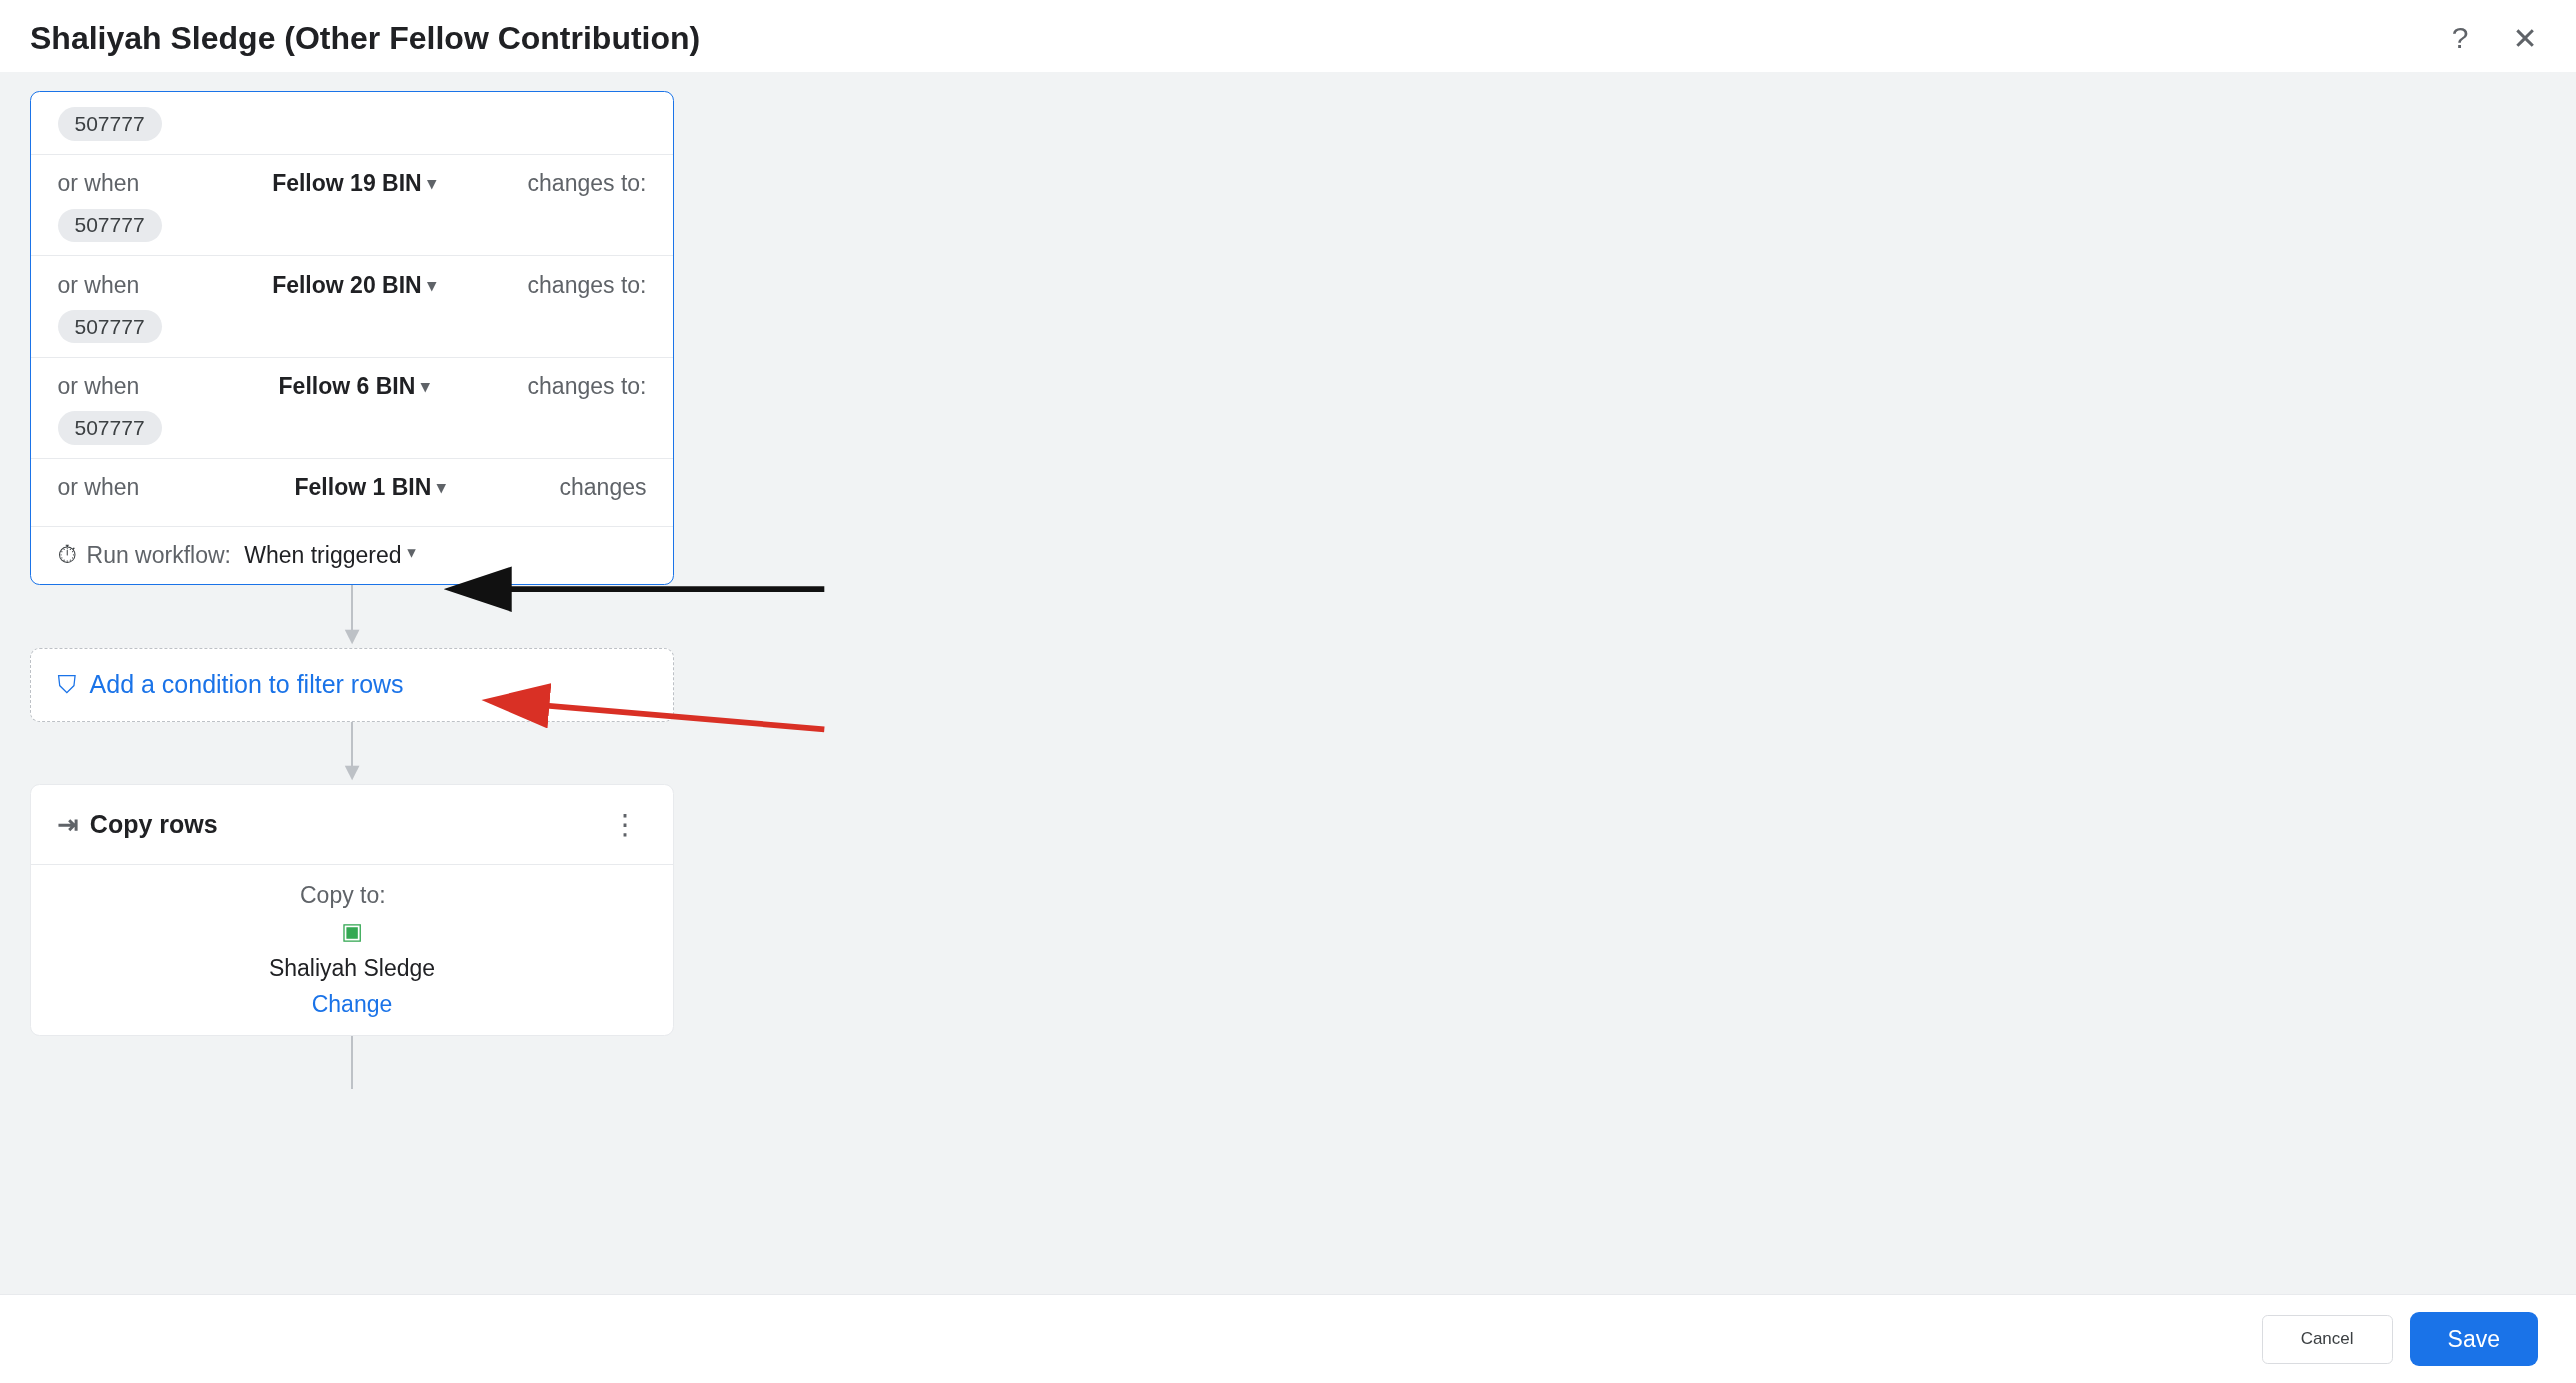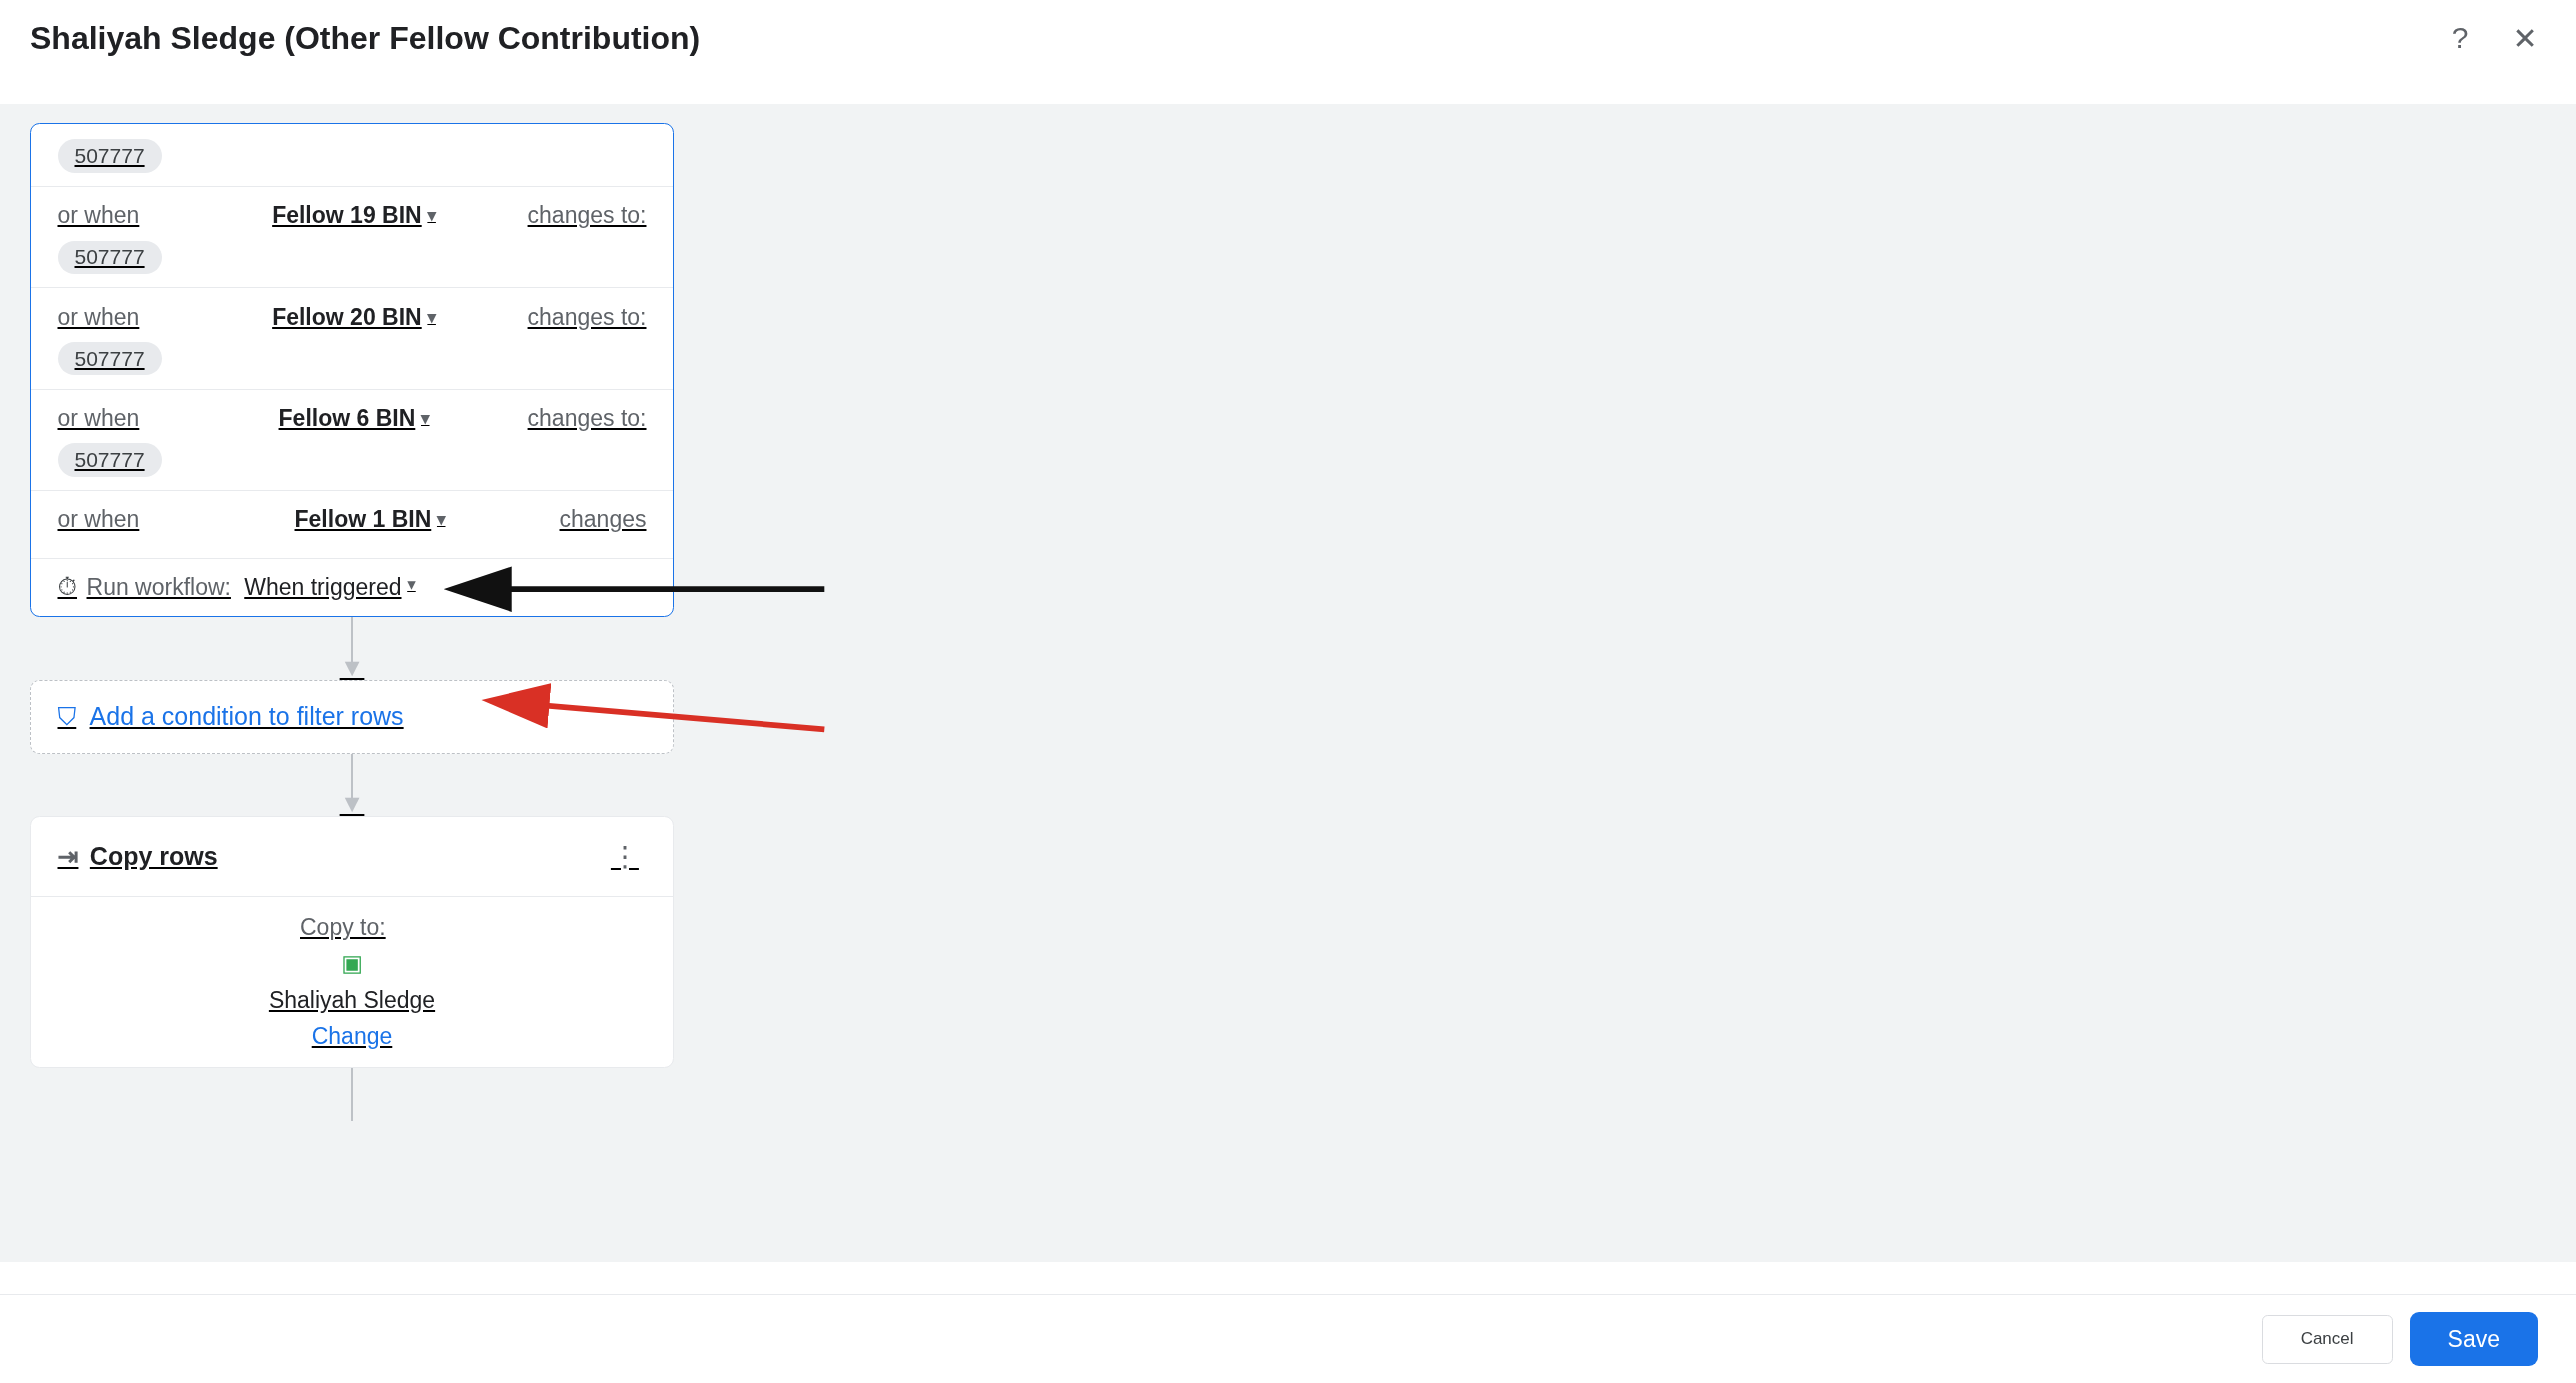--- a/index.html
+++ b/index.html
@@ -21,21 +21,20 @@
       justify-content: flex-start;
     }
 
     .modal {
       background: #fff;
       width: 100%;
       height: 100%;
       position: relative;
       display: flex;
       flex-direction: column;
-      gap: 32px;
     }
 
     .modal-header {
       display: flex;
       align-items: center;
       justify-content: space-between;
       padding: 17px 30px 13.3px 30px;
       border-bottom: none;
       flex-shrink: 0;
     }
@@ -64,21 +63,20 @@
       width: 42px;
       height: 42px;
       border-radius: 50%;
     }
 
     .modal-body {
       flex: 1;
       overflow-y: auto;
       padding: 19px 16px 19px 30px;
       background: #f1f3f4;
-      text-decoration: underline;
     }
 
     
     .workflow-block {
       background: #fff;
       border: 1.9px solid #1a73e8;
       border-radius: 9.5px;
       width: 644px;
       padding: 0;
       margin-bottom: 0;

